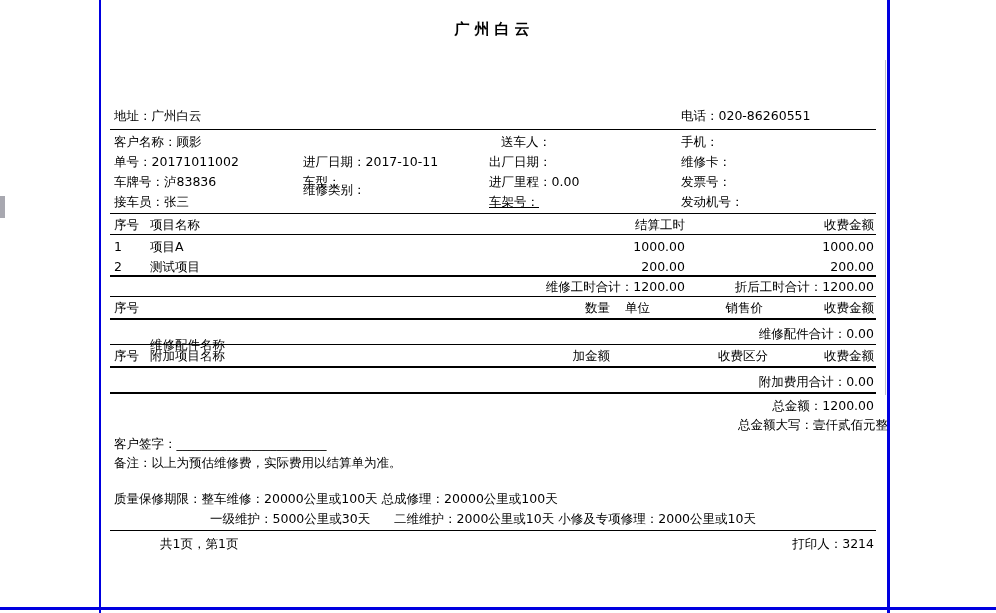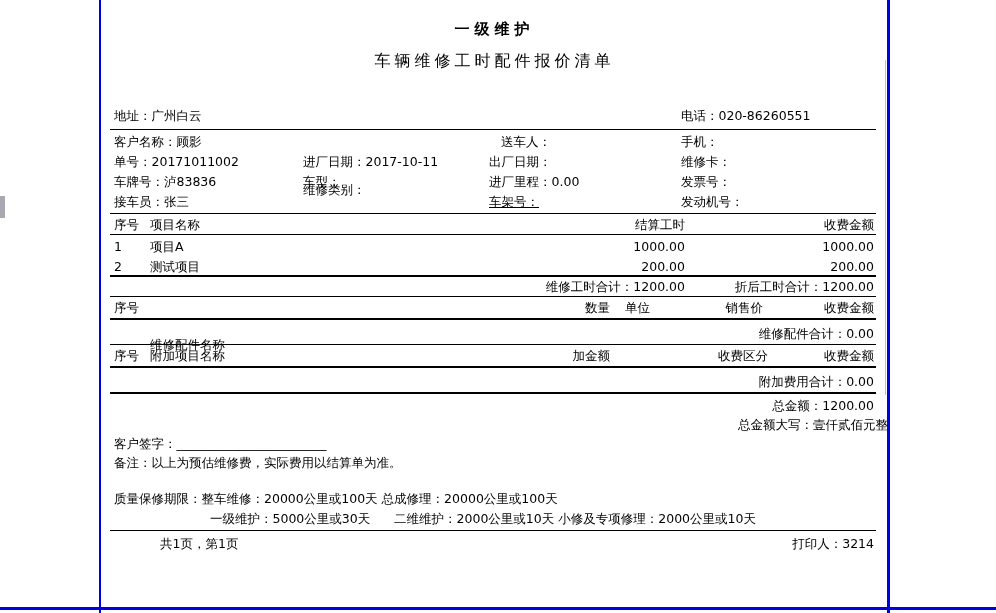--- a/index.html
+++ b/index.html
@@ -19,22 +19,21 @@
 <body>
 
 <div id="screen">
 
   <div class="vblue" style="left:99px;width:2px;"></div>
   <div class="vblue" style="left:887px;width:3px;"></div>
   <div style="position:absolute;left:0;top:607px;width:996px;height:3px;background:#0000e0;"></div>
   <div style="position:absolute;left:885px;top:60px;width:1px;height:335px;background:#c0c0c8;"></div>
   <div class="artifact" style="left:0;top:196px;width:5px;height:22px;"></div>
 
-  <div class="t ctr title" style="top:22px;">一级维护</div>
-  <div class="t ctr subtitle" style="top:54px;">车辆维修工时配件报价清单</div>
+  <div class="t ctr title" style="top:22px;">广州白云</div>
 
   <div class="t" style="left:114px;top:109px;">地址：广州白云</div>
   <div class="t" style="left:681px;top:109px;">电话：020-86260551</div>
   <div class="hl thin" style="top:129px;"></div>
 
   <div class="t" style="left:114px;top:135px;">客户名称：顾影</div>
   <div class="t" style="left:501px;top:135px;">送车人：</div>
   <div class="t" style="left:681px;top:135px;">手机：</div>
 
   <div class="t" style="left:114px;top:155px;">单号：20171011002</div>

